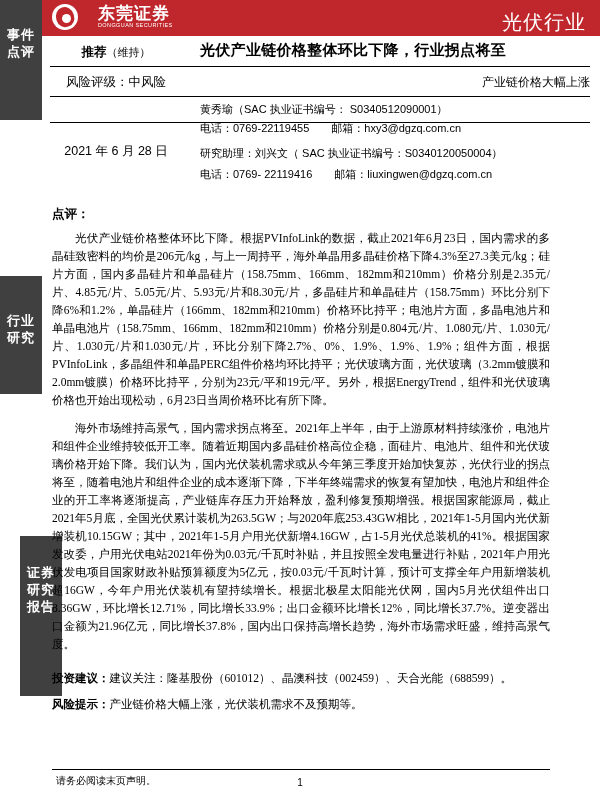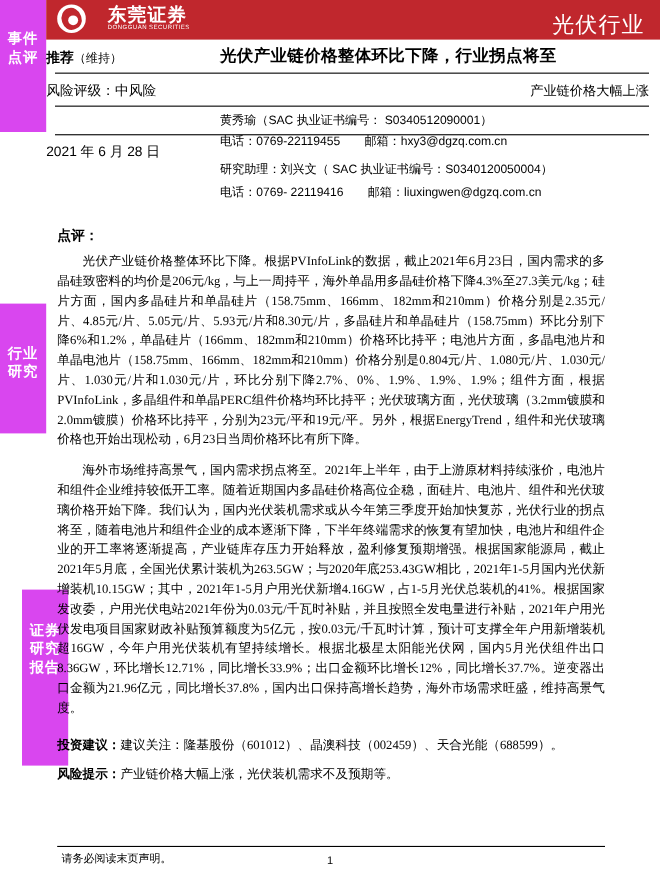--- a/index.html
+++ b/index.html
@@ -25,21 +25,21 @@
     position: absolute;
     left: 0; top: 0;
     width: 42px;
     height: 800px;
     background: #ffffff;
   }
   .rail-block {
     position: absolute;
     left: 0;
     width: 42px;
-    background: #d946ef;
+    background: #404040;
     color: #fff;
     text-align: center;
     font-family: "Liberation Sans", sans-serif;
     font-weight: bold;
     font-size: 13px;
     letter-spacing: 1px;
     line-height: 17px;
     box-sizing: border-box;
     padding: 8px 6px;
   }
@@ -116,29 +116,29 @@
     height: 160px;
   }
   .meta-left {
     position: absolute;
     left: 0; top: 0;
     width: 148px;
     height: 160px;
     font-family: "Liberation Sans", sans-serif;
   }
   .meta-left .row {
-    text-align: left;
+    text-align: center;
     font-size: 12.5px;
     color: #000;
   }
   .ml-1 { position: absolute; top: 8px; width: 148px; font-size: 13px; }
   .ml-1 b { font-weight: bold; }
   .ml-1 .small { font-size: 11px; }
   .ml-2 { position: absolute; top: 38px; width: 148px; font-size: 12px; }
-  .ml-3 { position: absolute; top: 94px; width: 148px; font-size: 13px; }
+  .ml-3 { position: absolute; top: 107px; width: 148px; font-size: 13px; }
 
   .hr {
     position: absolute;
     background: #000;
     height: 1px;
   }
   .hr-a { left: 8px; top: 30px; width: 540px; }
   .hr-b { left: 8px; top: 60px; width: 540px; }
   .hr-c { left: 8px; top: 86px; width: 540px; }
 

